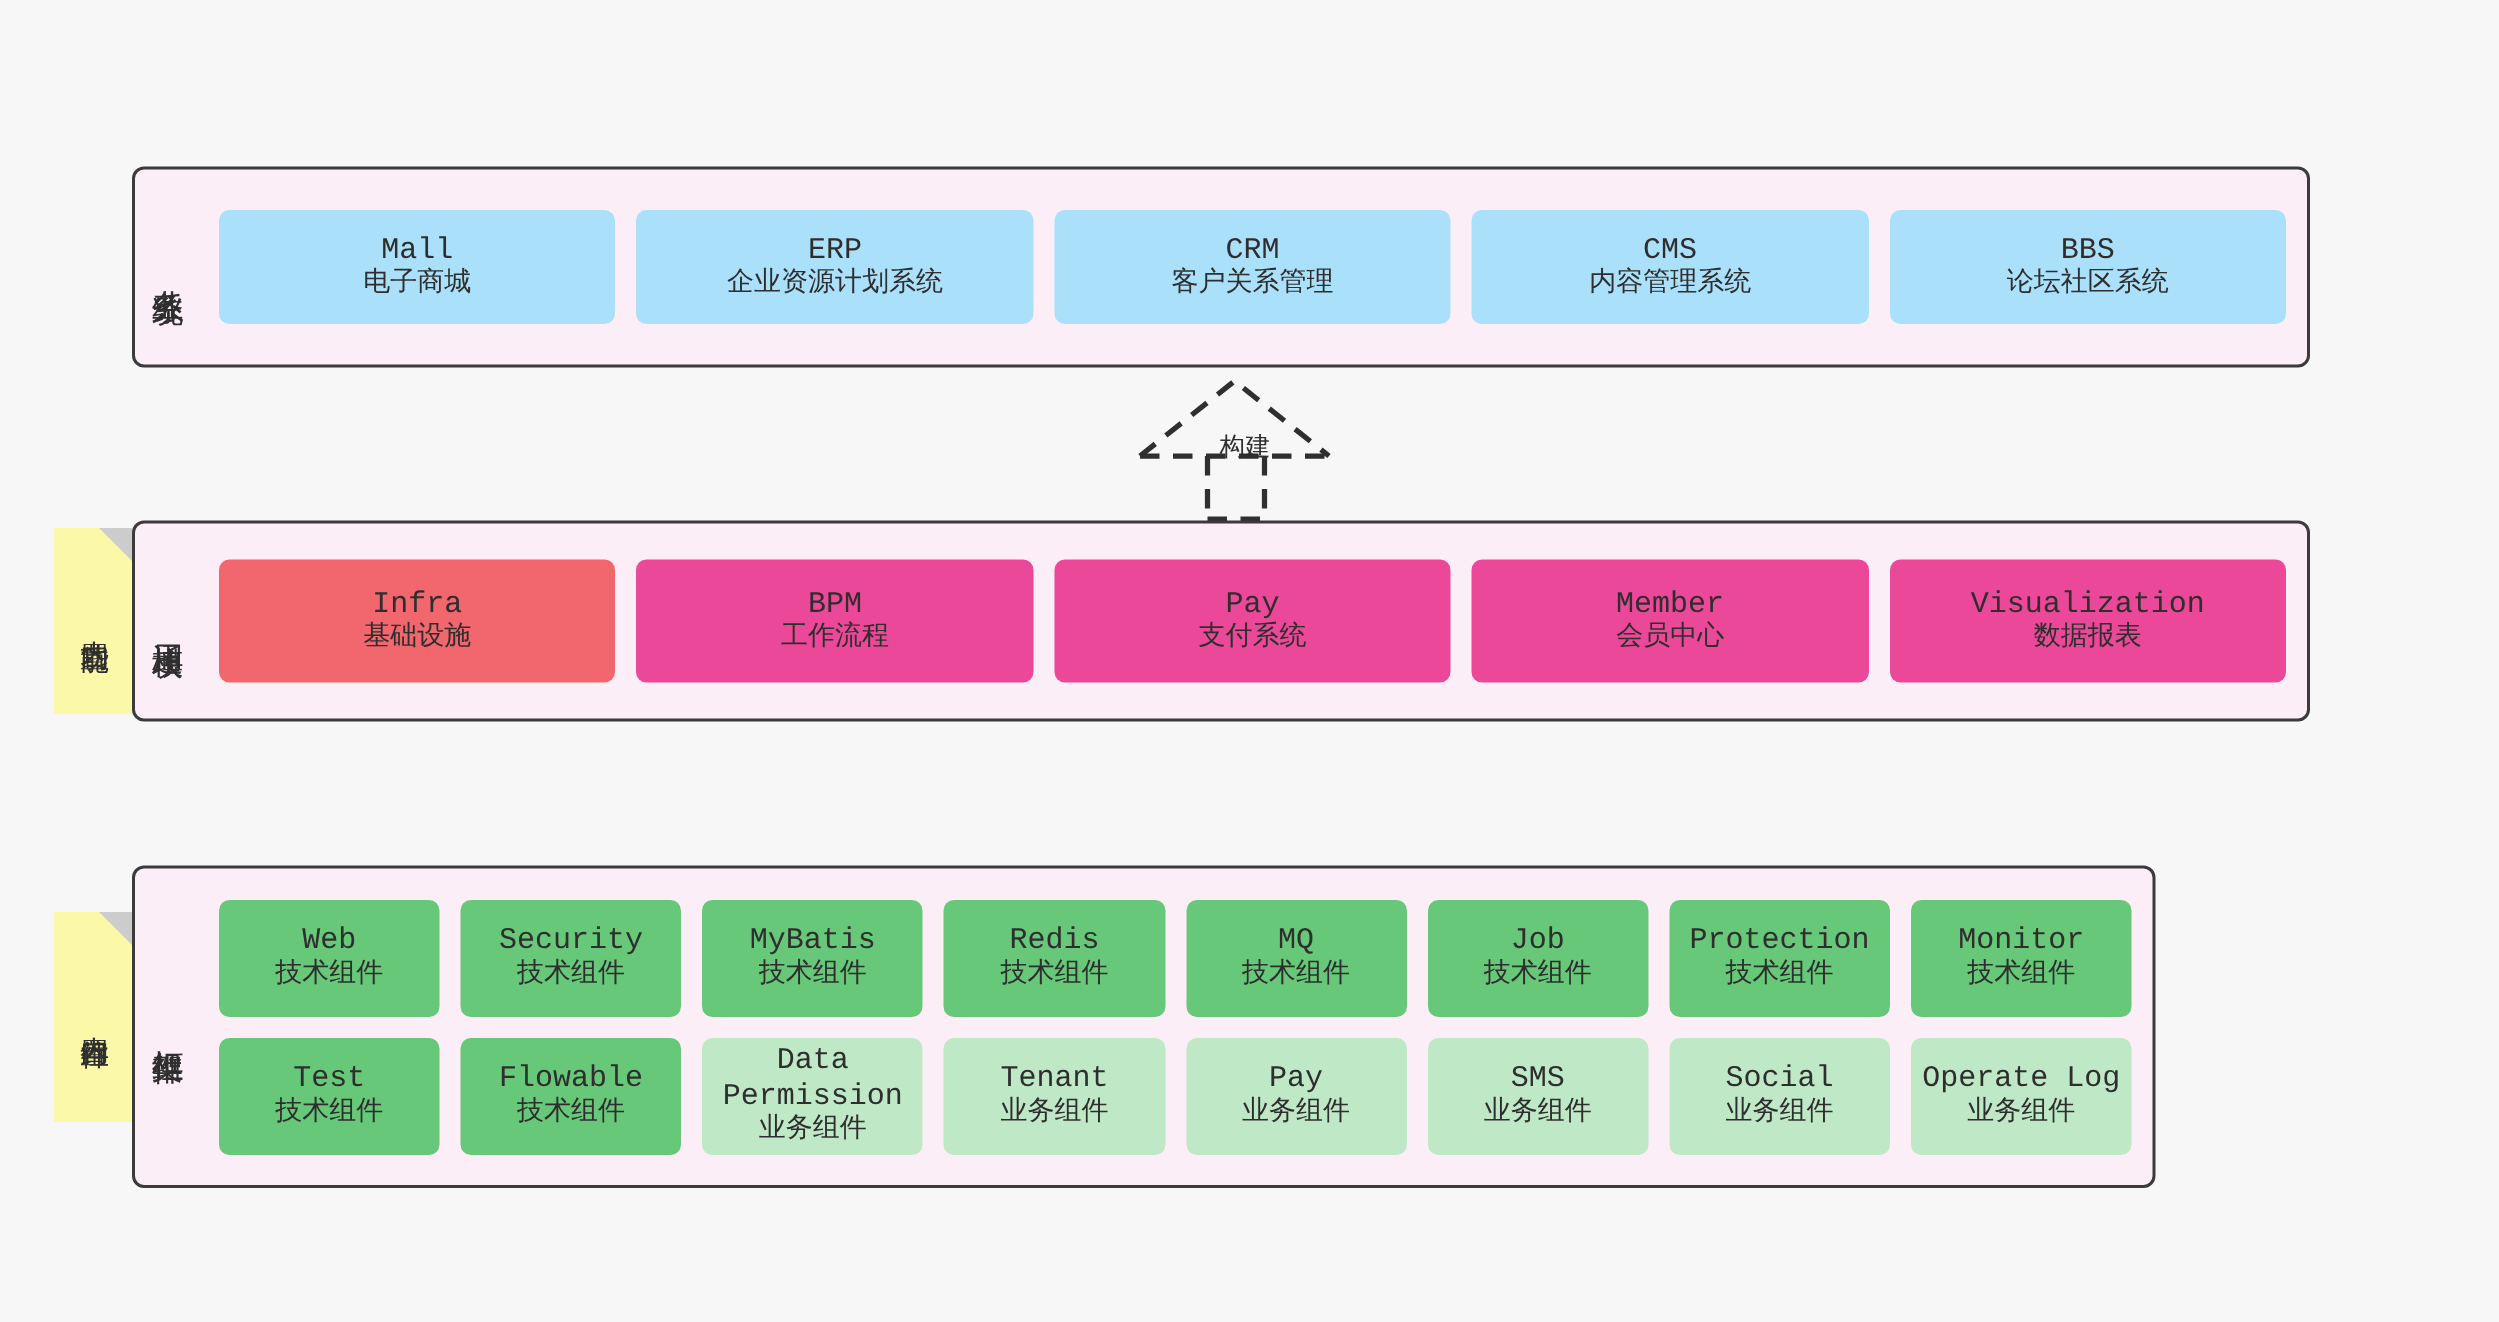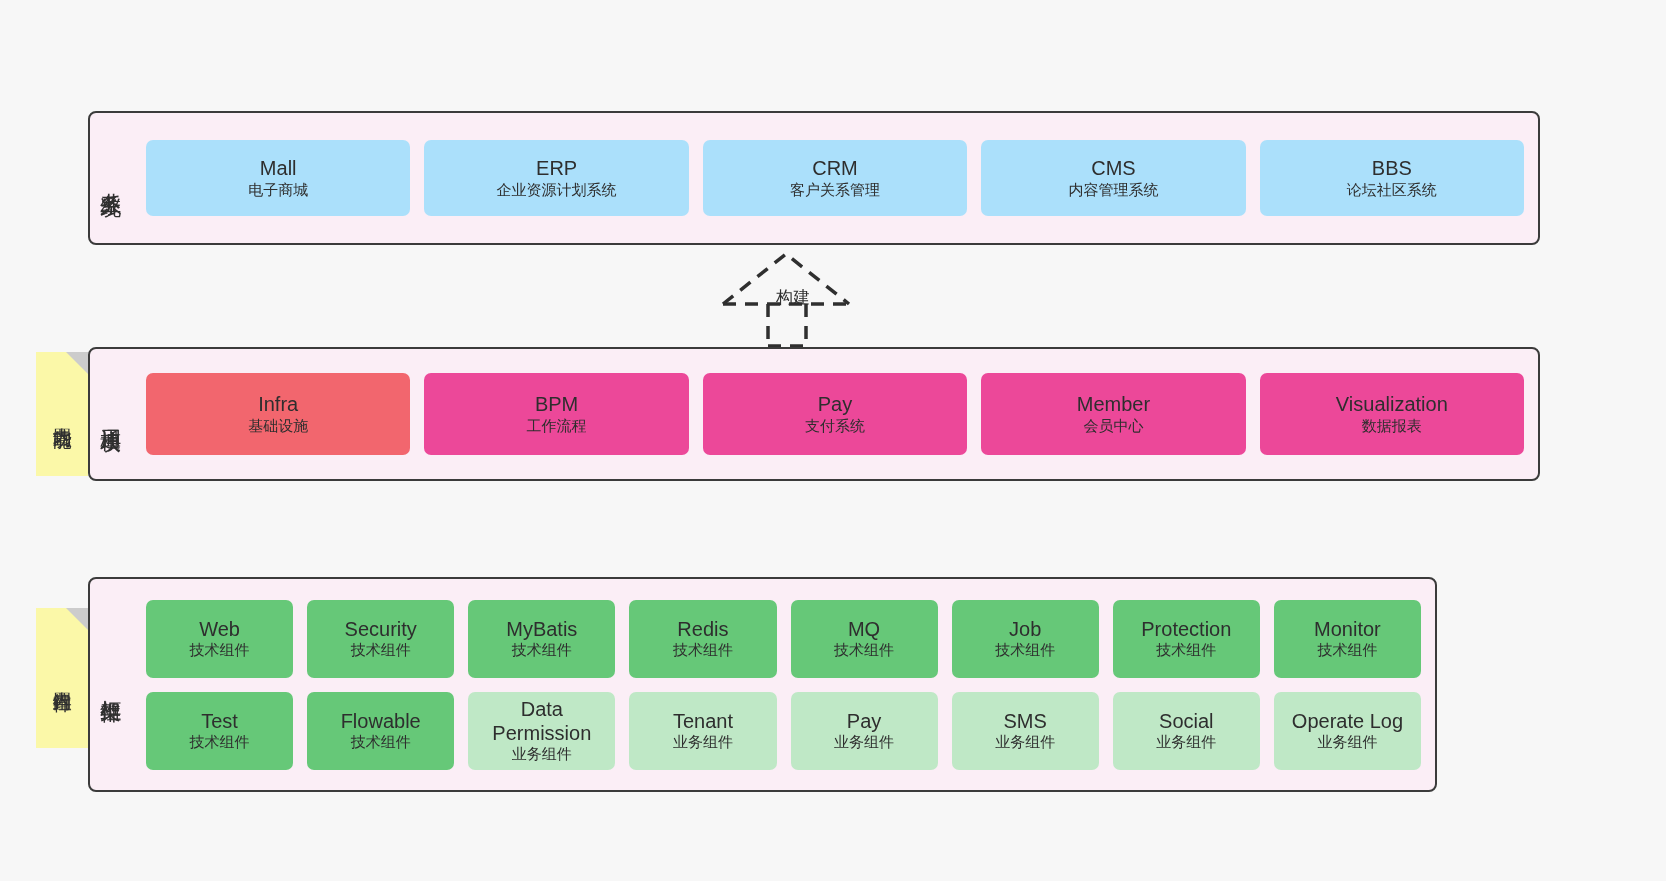--- a/index.html
+++ b/index.html
@@ -50,20 +50,21 @@
     padding: 4px 0;
   }
 
   .layer-body {
     flex: 1 1 auto;
     display: flex;
     flex-direction: column;
     justify-content: center;
     gap: 14px;
     padding: 16px 14px;
+    font-family: Liberation Mono, monospace;
   }
 
   .row {
     display: flex;
     flex-direction: row;
     gap: 14px;
   }
 
   
   .node {
@@ -76,21 +77,21 @@
     text-align: center;
     box-sizing: border-box;
     padding: 6px 4px;
     line-height: 1.18;
   }
   .node .en {
     font-size: 20px;
     color: #2e2e2e;
   }
   .node .cn {
-    font-size: 15px;
+    font-size: 18px;
     color: #2e2e2e;
   }
 
   
   .c-blue        { background: #abe0fb; }
   .c-red         { background: #f2666e; }
   .c-pink        { background: #ec4899; }
   .c-green       { background: #66c878; }
   .c-green-light { background: #bfe8c6; }
 
@@ -138,21 +139,21 @@
     position: absolute;
   }
   .uml-arrow svg { display: block; overflow: visible; }
   .uml-label {
     position: absolute;
     font-size: 17px;
     color: #2f2f2f;
     background: transparent;
     white-space: nowrap;
   }
-  #arrow-build      { left: 718px; top: 248px; width: 170px; height: 100px; text-decoration: underline; }
+  #arrow-build      { left: 755px; top: 248px; width: 170px; height: 100px; text-decoration: underline; }
   #arrow-build .uml-label      { left: 58px; top: 38px; }
   #arrow-implement  { left: 768px; top: 480px; width: 170px; height: 100px; }
   #arrow-implement .uml-label  { left: 58px; top: 38px; }
 </style>
 </head>
 <body>
 
 <div id="canvas">
 
   <div class="layer-panel" id="layer-business">

